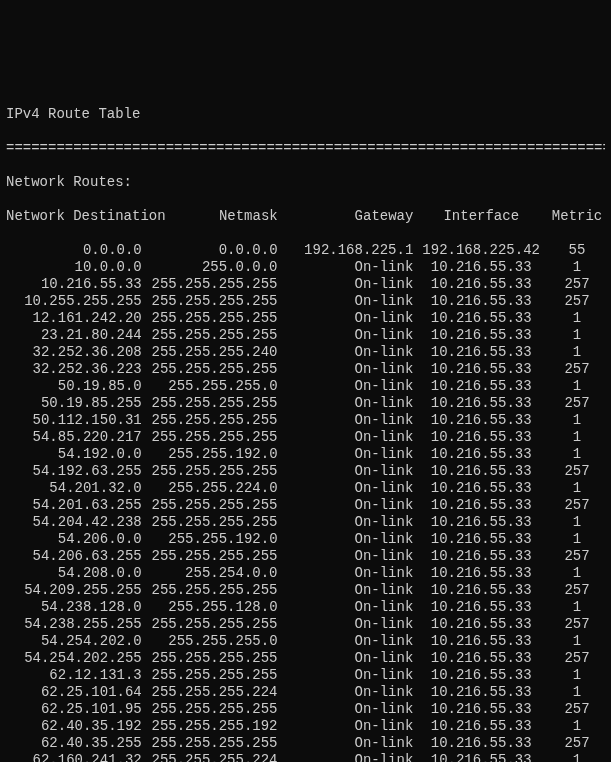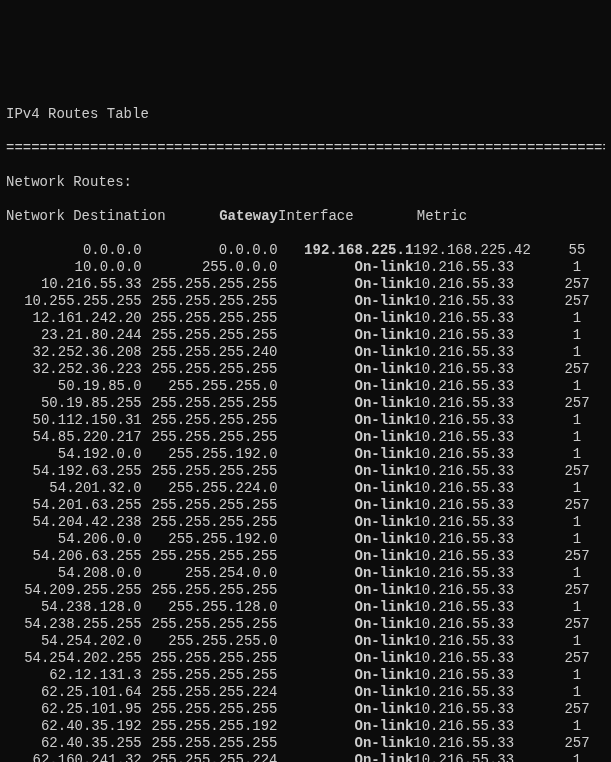--- a/index.html
+++ b/index.html
@@ -15,38 +15,38 @@
   .terminal {
     padding: 4px 6px 10px 6px;
     width: 611px;
     box-sizing: border-box;
   }
   .row {
     display: flex;
   }
   .col-dest   { width: 136px; text-align: right; }
   .col-mask   { width: 136px; text-align: right; }
-  .col-gw     { width: 136px; text-align: right; font-weight: bold; }
-  .col-if     { width: 136px; text-align: left; }
+  .col-gw     { width: 136px; text-align: right; }
+  .col-if     { width: 136px; text-align: center; }
   .col-metric { width:  56px; text-align: center; }
   .divider {
     letter-spacing: 0;
     overflow: hidden;
     white-space: nowrap;
   }
 </style>
 </head>
 <body>
 
 
 
 <div class="terminal">
-<div>IPv4 Routes Table</div>
+<div>IPv4 Route Table</div>
 <div class="divider">===========================================================================</div>
 <div>Network Routes:</div>
 <div class="row">
-<span class="col-dest" style="text-align:left">Network Destination</span><span class="col-gw">Gateway</span><span class="col-if">Interface</span><span class="col-metric">Metric</span>
+<span class="col-dest" style="text-align:left">Network Destination</span><span class="col-mask">Netmask</span><span class="col-gw">Gateway</span><span class="col-if">Interface</span><span class="col-metric">Metric</span>
 </div>
 <div id="routes-container"><div class="row"><span class="col-dest">0.0.0.0</span><span class="col-mask">0.0.0.0</span><span class="col-gw">192.168.225.1</span><span class="col-if">192.168.225.42</span><span class="col-metric">55</span></div><div class="row"><span class="col-dest">10.0.0.0</span><span class="col-mask">255.0.0.0</span><span class="col-gw">On-link</span><span class="col-if">10.216.55.33</span><span class="col-metric">1</span></div><div class="row"><span class="col-dest">10.216.55.33</span><span class="col-mask">255.255.255.255</span><span class="col-gw">On-link</span><span class="col-if">10.216.55.33</span><span class="col-metric">257</span></div><div class="row"><span class="col-dest">10.255.255.255</span><span class="col-mask">255.255.255.255</span><span class="col-gw">On-link</span><span class="col-if">10.216.55.33</span><span class="col-metric">257</span></div><div class="row"><span class="col-dest">12.161.242.20</span><span class="col-mask">255.255.255.255</span><span class="col-gw">On-link</span><span class="col-if">10.216.55.33</span><span class="col-metric">1</span></div><div class="row"><span class="col-dest">23.21.80.244</span><span class="col-mask">255.255.255.255</span><span class="col-gw">On-link</span><span class="col-if">10.216.55.33</span><span class="col-metric">1</span></div><div class="row"><span class="col-dest">32.252.36.208</span><span class="col-mask">255.255.255.240</span><span class="col-gw">On-link</span><span class="col-if">10.216.55.33</span><span class="col-metric">1</span></div><div class="row"><span class="col-dest">32.252.36.223</span><span class="col-mask">255.255.255.255</span><span class="col-gw">On-link</span><span class="col-if">10.216.55.33</span><span class="col-metric">257</span></div><div class="row"><span class="col-dest">50.19.85.0</span><span class="col-mask">255.255.255.0</span><span class="col-gw">On-link</span><span class="col-if">10.216.55.33</span><span class="col-metric">1</span></div><div class="row"><span class="col-dest">50.19.85.255</span><span class="col-mask">255.255.255.255</span><span class="col-gw">On-link</span><span class="col-if">10.216.55.33</span><span class="col-metric">257</span></div><div class="row"><span class="col-dest">50.112.150.31</span><span class="col-mask">255.255.255.255</span><span class="col-gw">On-link</span><span class="col-if">10.216.55.33</span><span class="col-metric">1</span></div><div class="row"><span class="col-dest">54.85.220.217</span><span class="col-mask">255.255.255.255</span><span class="col-gw">On-link</span><span class="col-if">10.216.55.33</span><span class="col-metric">1</span></div><div class="row"><span class="col-dest">54.192.0.0</span><span class="col-mask">255.255.192.0</span><span class="col-gw">On-link</span><span class="col-if">10.216.55.33</span><span class="col-metric">1</span></div><div class="row"><span class="col-dest">54.192.63.255</span><span class="col-mask">255.255.255.255</span><span class="col-gw">On-link</span><span class="col-if">10.216.55.33</span><span class="col-metric">257</span></div><div class="row"><span class="col-dest">54.201.32.0</span><span class="col-mask">255.255.224.0</span><span class="col-gw">On-link</span><span class="col-if">10.216.55.33</span><span class="col-metric">1</span></div><div class="row"><span class="col-dest">54.201.63.255</span><span class="col-mask">255.255.255.255</span><span class="col-gw">On-link</span><span class="col-if">10.216.55.33</span><span class="col-metric">257</span></div><div class="row"><span class="col-dest">54.204.42.238</span><span class="col-mask">255.255.255.255</span><span class="col-gw">On-link</span><span class="col-if">10.216.55.33</span><span class="col-metric">1</span></div><div class="row"><span class="col-dest">54.206.0.0</span><span class="col-mask">255.255.192.0</span><span class="col-gw">On-link</span><span class="col-if">10.216.55.33</span><span class="col-metric">1</span></div><div class="row"><span class="col-dest">54.206.63.255</span><span class="col-mask">255.255.255.255</span><span class="col-gw">On-link</span><span class="col-if">10.216.55.33</span><span class="col-metric">257</span></div><div class="row"><span class="col-dest">54.208.0.0</span><span class="col-mask">255.254.0.0</span><span class="col-gw">On-link</span><span class="col-if">10.216.55.33</span><span class="col-metric">1</span></div><div class="row"><span class="col-dest">54.209.255.255</span><span class="col-mask">255.255.255.255</span><span class="col-gw">On-link</span><span class="col-if">10.216.55.33</span><span class="col-metric">257</span></div><div class="row"><span class="col-dest">54.238.128.0</span><span class="col-mask">255.255.128.0</span><span class="col-gw">On-link</span><span class="col-if">10.216.55.33</span><span class="col-metric">1</span></div><div class="row"><span class="col-dest">54.238.255.255</span><span class="col-mask">255.255.255.255</span><span class="col-gw">On-link</span><span class="col-if">10.216.55.33</span><span class="col-metric">257</span></div><div class="row"><span class="col-dest">54.254.202.0</span><span class="col-mask">255.255.255.0</span><span class="col-gw">On-link</span><span class="col-if">10.216.55.33</span><span class="col-metric">1</span></div><div class="row"><span class="col-dest">54.254.202.255</span><span class="col-mask">255.255.255.255</span><span class="col-gw">On-link</span><span class="col-if">10.216.55.33</span><span class="col-metric">257</span></div><div class="row"><span class="col-dest">62.12.131.3</span><span class="col-mask">255.255.255.255</span><span class="col-gw">On-link</span><span class="col-if">10.216.55.33</span><span class="col-metric">1</span></div><div class="row"><span class="col-dest">62.25.101.64</span><span class="col-mask">255.255.255.224</span><span class="col-gw">On-link</span><span class="col-if">10.216.55.33</span><span class="col-metric">1</span></div><div class="row"><span class="col-dest">62.25.101.95</span><span class="col-mask">255.255.255.255</span><span class="col-gw">On-link</span><span class="col-if">10.216.55.33</span><span class="col-metric">257</span></div><div class="row"><span class="col-dest">62.40.35.192</span><span class="col-mask">255.255.255.192</span><span class="col-gw">On-link</span><span class="col-if">10.216.55.33</span><span class="col-metric">1</span></div><div class="row"><span class="col-dest">62.40.35.255</span><span class="col-mask">255.255.255.255</span><span class="col-gw">On-link</span><span class="col-if">10.216.55.33</span><span class="col-metric">257</span></div><div class="row"><span class="col-dest">62.160.241.32</span><span class="col-mask">255.255.255.224</span><span class="col-gw">On-link</span><span class="col-if">10.216.55.33</span><span class="col-metric">1</span></div></div>
 </div>
 
 
 
 
 </body></html>

